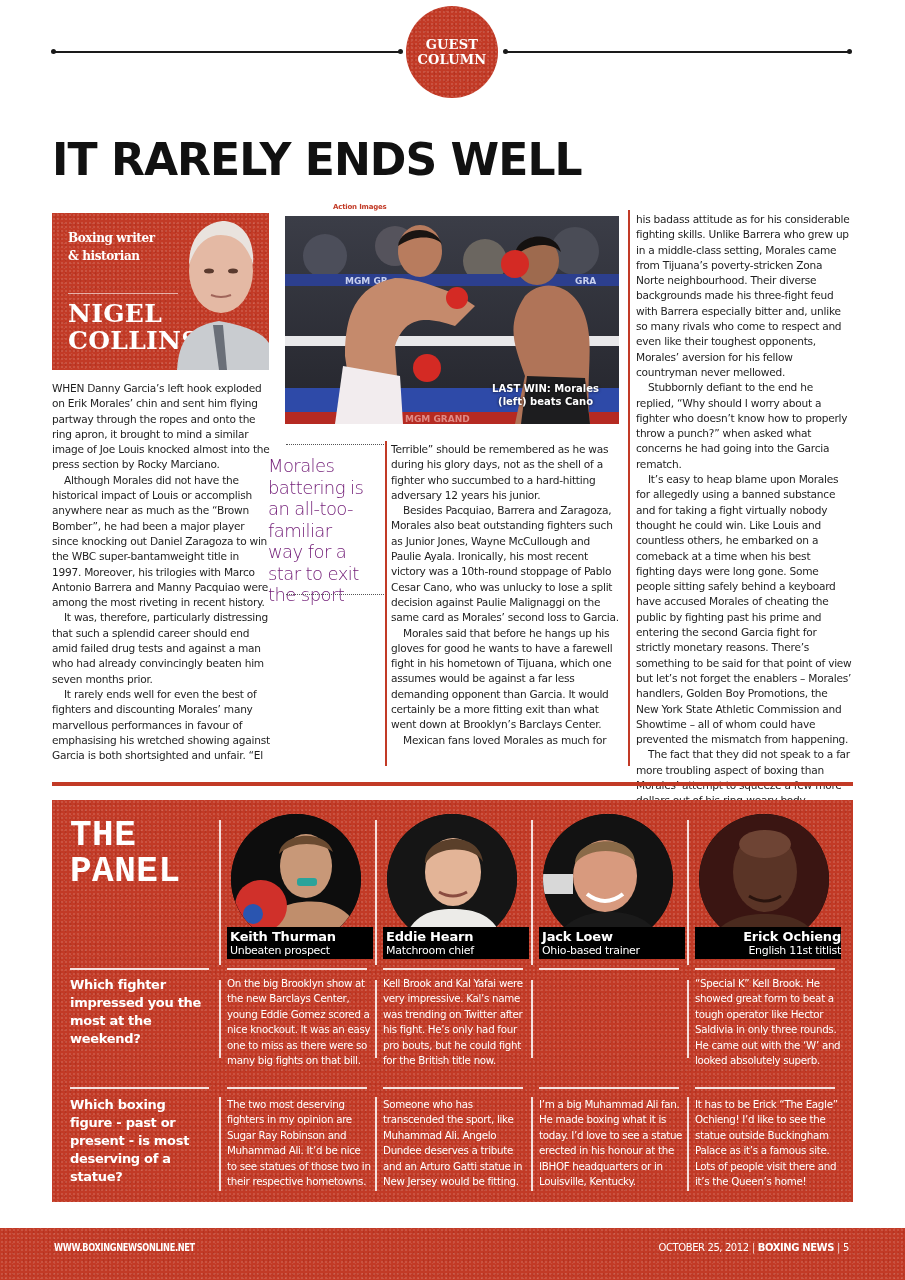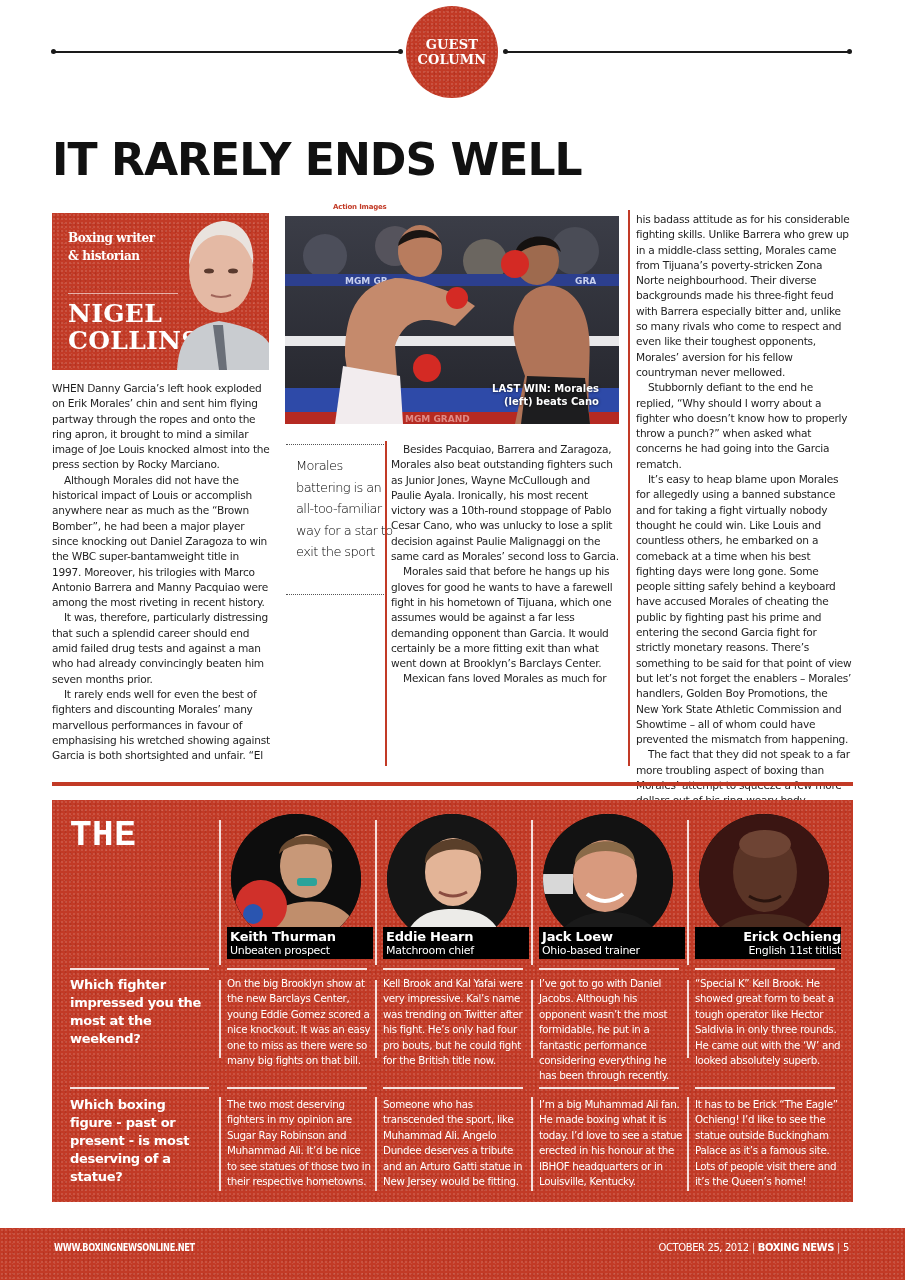--- a/index.html
+++ b/index.html
@@ -43,25 +43,25 @@
   .col p { text-indent: 12px; }
   .col p.first { text-indent: 0; }
   .col1 { left: 52px; top: 381px; width: 218px; }
   .col2 { left: 391px; top: 442px; width: 232px; }
   .col3 { left: 636px; top: 212px; width: 216px; }
   .vdiv { position: absolute; width: 1.5px; background: #c23a26; }
 
   
   .credit { position: absolute; left: 285px; top: 203px; font-size: 7px; font-weight: bold; color: #c23a26; font-family: "DejaVu Sans", sans-serif; letter-spacing: -0.2px; margin-left: 48px; }
   .photo { position: absolute; left: 285px; top: 216px; width: 334px; height: 208px; overflow: hidden; }
-  .photo-caption { position: absolute; right: 20px; bottom: 16px; text-align: right; color: #fff; font-size: 10px; line-height: 13px; font-weight: bold; text-shadow: 0 0 3px rgba(0,0,0,0.8); }
+  .photo-caption { position: absolute; right: 20px; bottom: 16px; text-align: center; color: #fff; font-size: 10px; line-height: 13px; font-weight: bold; text-shadow: 0 0 3px rgba(0,0,0,0.8); }
 
   
   .pull-dots { position: absolute; left: 286px; width: 100px; border-top: 1.5px dotted #555; }
-  .pullquote { position: absolute; left: 296px; top: 455px; width: 100px; color: #000000; font-size: 13px; line-height: 21.5px; letter-spacing: -0.6px; font-family: "DejaVu Sans", sans-serif; font-weight: 300; }
+  .pullquote { position: absolute; left: 268px; top: 455px; width: 100px; color: #701a75; font-size: 18px; line-height: 21.5px; letter-spacing: -0.6px; font-family: "DejaVu Sans", sans-serif; font-weight: 300; }
 
   .panel-rule { position: absolute; left: 52px; top: 782px; width: 801px; height: 4px; background: #c23a26; }
 
   
   .panel { position: absolute; left: 52px; top: 800px; width: 801px; height: 402px; color: #fff; }
   .panel-title { position: absolute; left: 18px; top: 18px; font-family: Liberation Mono, monospace; font-weight: bold; font-size: 36px; line-height: 36px; letter-spacing: 0.5px; }
   .pv { position: absolute; width: 1.5px; background: rgba(255,255,255,0.85); }
   .ph { position: absolute; height: 2px; background: rgba(255,255,255,0.85); }
   .avatar { position: absolute; width: 130px; height: 130px; border-radius: 50%; overflow: hidden; background: #111; }
   .namebox { position: absolute; width: 146px; height: 32px; background: #000; padding: 2px 0 0 3px; }
@@ -155,36 +155,38 @@
 <div class="vdiv" style="left:385px; top:441px; height:325px;"></div>
 <div class="vdiv" style="left:628px; top:210px; height:556px;"></div>
 
 <div class="col col1">
   <p class="first">WHEN Danny Garcia’s left hook exploded on Erik Morales’ chin and sent him flying partway through the ropes and onto the ring apron, it brought to mind a similar image of Joe Louis knocked almost into the press section by Rocky Marciano.</p>
   <p>Although Morales did not have the historical impact of Louis or accomplish anywhere near as much as the “Brown Bomber”, he had been a major player since knocking out Daniel Zaragoza to win the WBC super-bantamweight title in 1997. Moreover, his trilogies with Marco Antonio Barrera and Manny Pacquiao were among the most riveting in recent history.</p>
   <p>It was, therefore, particularly distressing that such a splendid career should end amid failed drug tests and against a man who had already convincingly beaten him seven months prior.</p>
   <p>It rarely ends well for even the best of fighters and discounting Morales’ many marvellous performances in favour of emphasising his wretched showing against Garcia is both shortsighted and unfair. “El</p>
 </div>
 <div class="col col2">
+  <p class="first">Terrible” should be remembered as he was during his glory days, not as the shell of a fighter who succumbed to a hard-hitting adversary 12 years his junior.</p>
   <p>Besides Pacquiao, Barrera and Zaragoza, Morales also beat outstanding fighters such as Junior Jones, Wayne McCullough and Paulie Ayala. Ironically, his most recent victory was a 10th-round stoppage of Pablo Cesar Cano, who was unlucky to lose a split decision against Paulie Malignaggi on the same card as Morales’ second loss to Garcia.</p>
   <p>Morales said that before he hangs up his gloves for good he wants to have a farewell fight in his hometown of Tijuana, which one assumes would be against a far less demanding opponent than Garcia. It would certainly be a more fitting exit than what went down at Brooklyn’s Barclays Center.</p>
   <p>Mexican fans loved Morales as much for</p>
 </div>
 <div class="col col3">
   <p class="first">his badass attitude as for his considerable fighting skills. Unlike Barrera who grew up in a middle-class setting, Morales came from Tijuana’s poverty-stricken Zona Norte neighbourhood. Their diverse backgrounds made his three-fight feud with Barrera especially bitter and, unlike so many rivals who come to respect and even like their toughest opponents, Morales’ aversion for his fellow countryman never mellowed.</p>
   <p>Stubbornly defiant to the end he replied, “Why should I worry about a fighter who doesn’t know how to properly throw a punch?” when asked what concerns he had going into the Garcia rematch.</p>
   <p>It’s easy to heap blame upon Morales for allegedly using a banned substance and for taking a fight virtually nobody thought he could win. Like Louis and countless others, he embarked on a comeback at a time when his best fighting days were long gone. Some people sitting safely behind a keyboard have accused Morales of cheating the public by fighting past his prime and entering the second Garcia fight for strictly monetary reasons. There’s something to be said for that point of view but let’s not forget the enablers – Morales’ handlers, Golden Boy Promotions, the New York State Athletic Commission and Showtime – all of whom could have prevented the mismatch from happening.</p>
   <p>The fact that they did not speak to a far more troubling aspect of boxing than Morales’ attempt to squeeze a few more dollars out of his ring-weary body.</p>
 </div>
 
 <div class="panel-rule"></div>
 
 <div class="panel red-tex">
   <div class="panel-title">
     <div>THE</div>
+    <div>PANEL</div>
   </div>
 
   <div class="pv" style="left:167px; top:20px; height:145px;"></div>
   <div class="pv" style="left:323px; top:20px; height:145px;"></div>
   <div class="pv" style="left:479px; top:20px; height:145px;"></div>
   <div class="pv" style="left:635px; top:20px; height:145px;"></div>
 
   <div class="pv" style="left:167px; top:180px; height:78px;"></div>
   <div class="pv" style="left:323px; top:180px; height:78px;"></div>
   <div class="pv" style="left:479px; top:180px; height:78px;"></div>
@@ -251,21 +253,20 @@
       <path d="M10 130 C20 105 45 98 65 98 C90 98 110 105 120 130 Z" fill="#1a1a1a"></path>
       <ellipse cx="62" cy="62" rx="32" ry="36" fill="#d89a7e"></ellipse>
       <path d="M32 50 C32 22 90 18 92 48 C82 34 44 32 32 50 Z" fill="#8a6a48"></path>
       <path d="M44 80 Q62 94 80 80" stroke="#fff" stroke-width="4" fill="none"></path>
     </svg>
   </div>
   <div class="namebox" style="left:487px; top:127px;">
     <div class="n">Jack Loew</div>
     <div class="t">Ohio-based trainer</div>
   </div>
-  <div class="answer" style="left:487px; top:176px;">I’ve got to go with Daniel Jacobs. Although his opponent wasn’t the most formidable, he put in a fantastic performance considering everything he has been through recently.</div>
   <div class="answer" style="left:487px; top:297px;">I’m a big Muhammad Ali fan. He made boxing what it is today. I’d love to see a statue erected in his honour at the IBHOF headquarters or in Louisville, Kentucky.</div>
 
   <div class="avatar" style="left:647px; top:14px;">
     <svg width="130" height="130" viewBox="0 0 130 130">
         <rect width="130" height="130" fill="#3a1512"></rect>
       <path d="M10 130 C20 105 45 100 65 100 C90 100 110 105 122 130 Z" fill="#4a2a1e"></path>
       <ellipse cx="66" cy="58" rx="32" ry="40" fill="#5a3426"></ellipse>
       <ellipse cx="66" cy="30" rx="26" ry="14" fill="#6e4434"></ellipse>
       <path d="M50 82 Q66 92 82 82" stroke="#2a140e" stroke-width="3" fill="none"></path>
     </svg>

